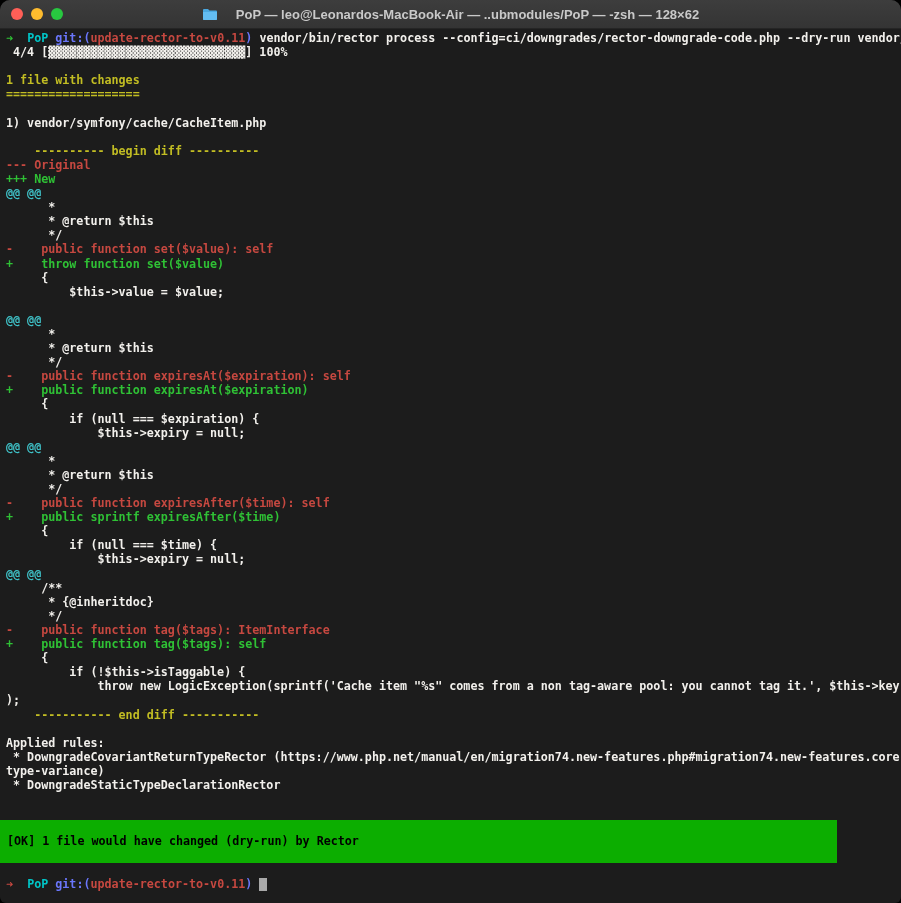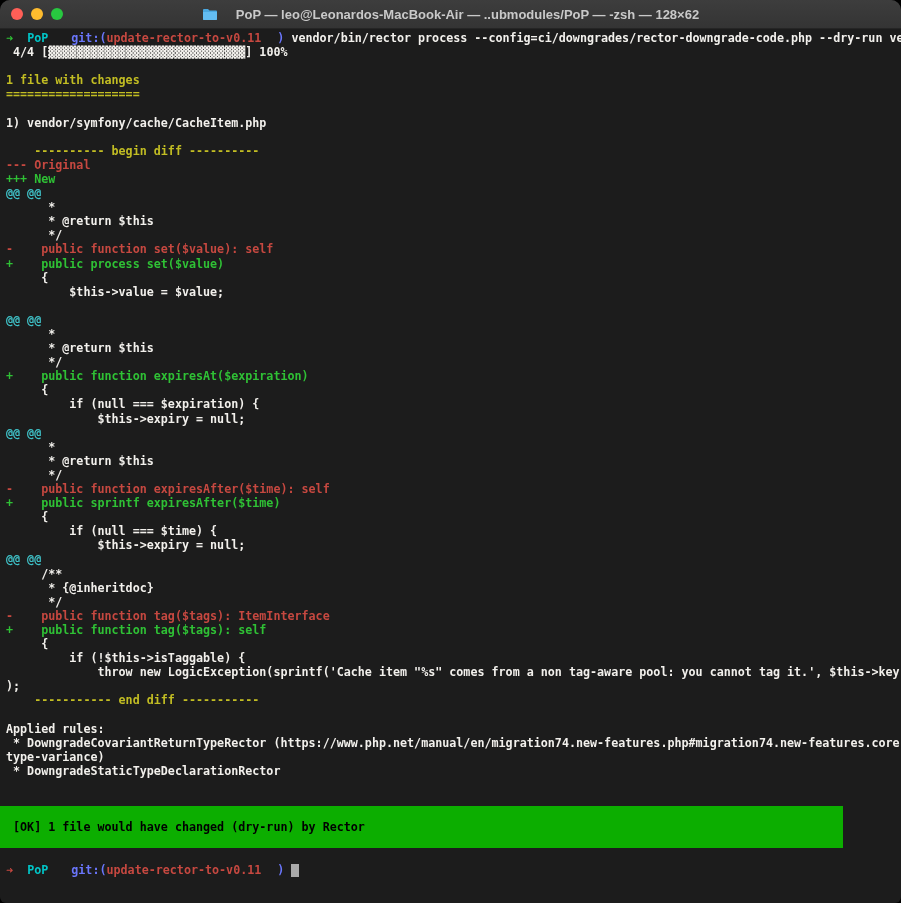--- a/index.html
+++ b/index.html
@@ -39,28 +39,28 @@
     font-size:11.7px;
     line-height:14.1px;
     font-weight:bold;
     color:var(--foreground);
   }
   .tline{white-space:pre;height:14.1px;overflow:visible;}
   .c-green{color:var(--green);}
   .c-red{color:var(--red);}
   .c-yellow{color:var(--yellow);}
   .c-cyan{color:var(--cyan);}
-  .c-blue{color:var(--blue);margin-left:16px;}
+  .c-blue{color:var(--blue);}
   .c-brightcyan{color:var(--brightcyan);text-align:right;}
   .c-black{color:var(--black);}
   .u{}
   .banner{
     background:var(--ok_bg);
     margin-left:-6px;
-    padding-left:6px;
+    padding-left:0;
     width:837px; 
   }
   .cursor-block{
     display:inline-block;
     background:var(--cursor);
     width:8px;height:13px;
     vertical-align:text-bottom;
   }
 </style>
 </head>
@@ -94,28 +94,29 @@
         <div class="tline"><span class="">1) vendor/symfony/cache/CacheItem.php</span></div>
         <div class="tline"><span class=""> </span></div>
         <div class="tline"><span class="c-yellow">    ---------- begin diff ----------</span></div>
         <div class="tline"><span class="c-red">--- Original</span></div>
         <div class="tline"><span class="c-green">+++ New</span></div>
         <div class="tline"><span class="c-cyan">@@ @@</span></div>
         <div class="tline"><span class="">      *</span></div>
         <div class="tline"><span class="">      * @return $this</span></div>
         <div class="tline"><span class="">      */</span></div>
         <div class="tline"><span class="c-red">-    public function set($value): self</span></div>
-        <div class="tline"><span class="c-green">+    public process set($value)</span></div>
+        <div class="tline"><span class="c-green">+    throw function set($value)</span></div>
         <div class="tline"><span class="">     {</span></div>
         <div class="tline"><span class="">         $this-&gt;value = $value;</span></div>
         <div class="tline"><span class=""> </span></div>
         <div class="tline"><span class="c-cyan">@@ @@</span></div>
         <div class="tline"><span class="">      *</span></div>
         <div class="tline"><span class="">      * @return $this</span></div>
         <div class="tline"><span class="">      */</span></div>
+        <div class="tline"><span class="c-red">-    public function expiresAt($expiration): self</span></div>
         <div class="tline"><span class="c-green">+    public function expiresAt($expiration)</span></div>
         <div class="tline"><span class="">     {</span></div>
         <div class="tline"><span class="">         if (null === $expiration) {</span></div>
         <div class="tline"><span class="">             $this-&gt;expiry = null;</span></div>
         <div class="tline"><span class="c-cyan">@@ @@</span></div>
         <div class="tline"><span class="">      *</span></div>
         <div class="tline"><span class="">      * @return $this</span></div>
         <div class="tline"><span class="">      */</span></div>
         <div class="tline"><span class="c-red">-    public function expiresAfter($time): self</span></div>
         <div class="tline"><span class="c-green">+    public sprintf expiresAfter($time)</span></div>

